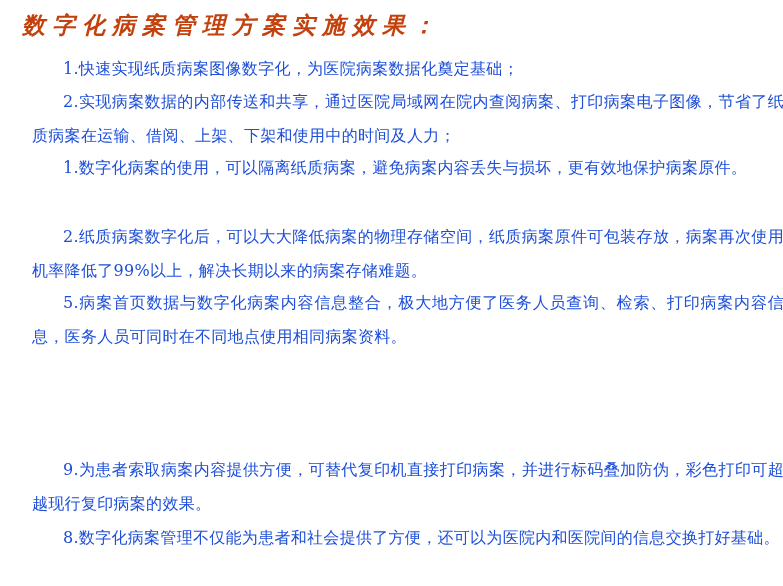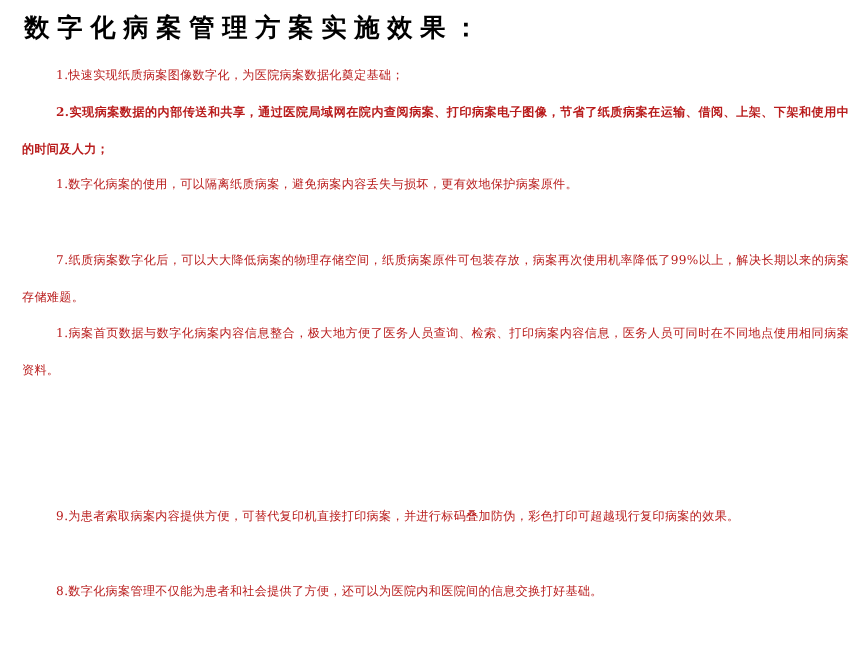--- a/index.html
+++ b/index.html
@@ -1,34 +1,34 @@
 <!DOCTYPE html>
 <html><head>
 <meta charset="utf-8">
 <style>
   html, body { margin: 0; padding: 0; background: #ffffff; }
   body { width: 783px; height: 586px; overflow: hidden; position: relative; }
   .page { position: absolute; left: 0; top: 0; width: 783px; height: 586px; }
   .title {
     position: absolute; left: 22px; top: 10px;
-    font-family: "DejaVu Serif", serif; font-weight: bold; 
-    font-size: 23px; letter-spacing: 7px; color: #000000; white-space: nowrap;
+    font-family: "DejaVu Serif", serif; font-weight: bold; font-style: italic;
+    font-size: 23px; letter-spacing: 7px; color: #c2410c; white-space: nowrap;
   }
   .para {
-    position: absolute; left: 20px; width: 752px;
-    font-family: "DejaVu Serif", serif; font-size: 11px; color: #b91c1c;
+    position: absolute; left: 32px; width: 752px;
+    font-family: "DejaVu Serif", serif; font-size: 16px; color: #1d4ed8;
     line-height: 33.5px; text-indent: 31px; text-align: justify; margin: 0;
     letter-spacing: 0.3px;
   }
 </style>
 </head>
 <body>
 
 <div class="page">
   <div class="title">数字化病案管理方案实施效果：</div>
   <p class="para" style="top:52px;">1.快速实现纸质病案图像数字化，为医院病案数据化奠定基础；</p>
-  <p class="para" style="top:85px;font-weight:bold;">2.实现病案数据的内部传送和共享，通过医院局域网在院内查阅病案、打印病案电子图像，节省了纸质病案在运输、借阅、上架、下架和使用中的时间及人力；</p>
+  <p class="para" style="top:85px;">2.实现病案数据的内部传送和共享，通过医院局域网在院内查阅病案、打印病案电子图像，节省了纸质病案在运输、借阅、上架、下架和使用中的时间及人力；</p>
   <p class="para" style="top:151px;">1.数字化病案的使用，可以隔离纸质病案，避免病案内容丢失与损坏，更有效地保护病案原件。</p>
-  <p class="para" style="top:220px;">7.纸质病案数字化后，可以大大降低病案的物理存储空间，纸质病案原件可包装存放，病案再次使用机率降低了99%以上，解决长期以来的病案存储难题。</p>
-  <p class="para" style="top:286px;">1.病案首页数据与数字化病案内容信息整合，极大地方便了医务人员查询、检索、打印病案内容信息，医务人员可同时在不同地点使用相同病案资料。</p>
+  <p class="para" style="top:220px;">2.纸质病案数字化后，可以大大降低病案的物理存储空间，纸质病案原件可包装存放，病案再次使用机率降低了99%以上，解决长期以来的病案存储难题。</p>
+  <p class="para" style="top:286px;">5.病案首页数据与数字化病案内容信息整合，极大地方便了医务人员查询、检索、打印病案内容信息，医务人员可同时在不同地点使用相同病案资料。</p>
   <p class="para" style="top:453px;">9.为患者索取病案内容提供方便，可替代复印机直接打印病案，并进行标码叠加防伪，彩色打印可超越现行复印病案的效果。</p>
   <p class="para" style="top:521px;">8.数字化病案管理不仅能为患者和社会提供了方便，还可以为医院内和医院间的信息交换打好基础。</p>
 </div>
 
 </body></html>

